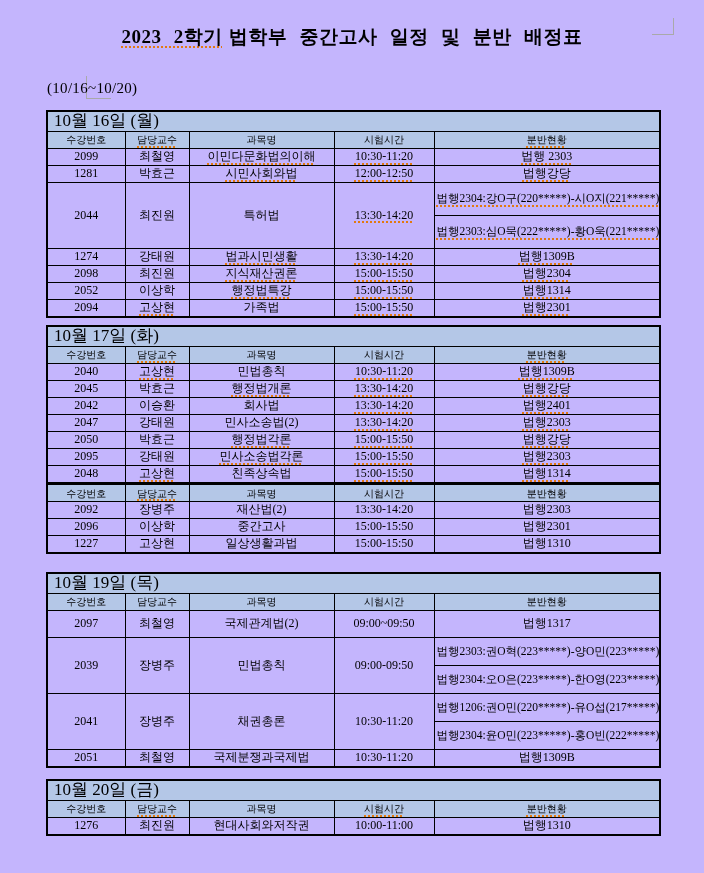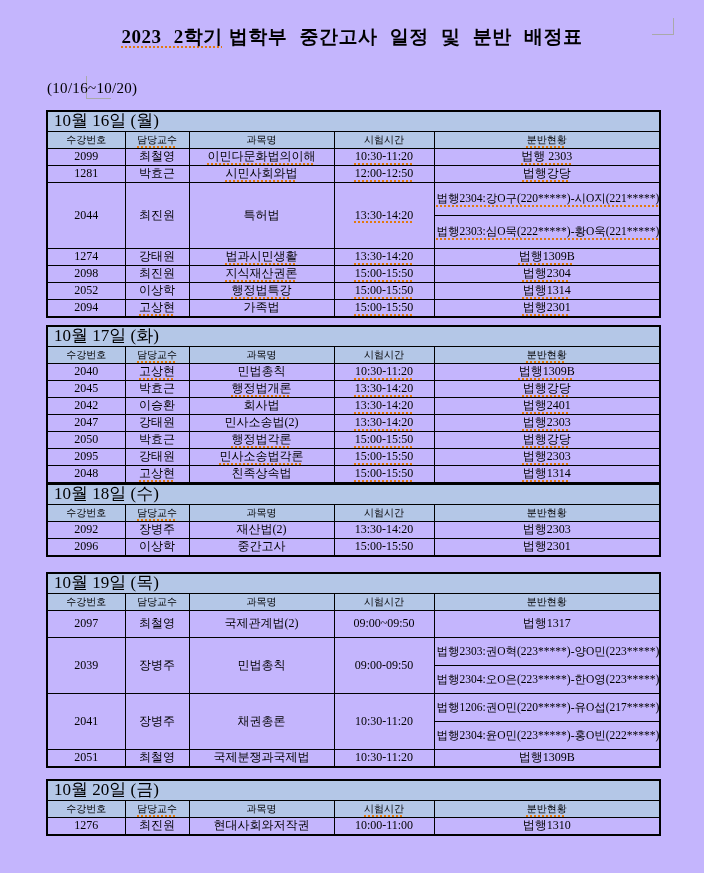--- a/index.html
+++ b/index.html
@@ -228,43 +228,47 @@
       </table>
       <table class="sched pos2">
         <colgroup>
           <col style="width: 78px;">
           <col style="width: 64px;">
           <col style="width: 145px;">
           <col style="width: 100px;">
           <col style="width: 226px;">
         </colgroup>
         <tbody>
-          <tr class="day">
-            <td colspan="5">10월 18일 (수)</td>
-          </tr>
           <tr class="colhead">
             <th>수강번호</th>
             <th class="sq">담당교수</th>
             <th>과목명</th>
             <th>시험시간</th>
             <th>분반현황</th>
           </tr>
           <tr>
             <td>2092</td>
             <td>장병주</td>
             <td>재산법(2)</td>
             <td>13:30-14:20</td>
             <td>법행2303</td>
           </tr>
           <tr>
             <td>2096</td>
             <td>이상학</td>
             <td>중간고사</td>
             <td>15:00-15:50</td>
             <td>법행2301</td>
+          </tr>
+          <tr>
+            <td>1227</td>
+            <td>고상현</td>
+            <td>일상생활과법</td>
+            <td>15:00-15:50</td>
+            <td>법행1310</td>
           </tr>
         </tbody>
       </table>
       <table class="sched pos3">
         <colgroup>
           <col style="width: 78px;">
           <col style="width: 64px;">
           <col style="width: 145px;">
           <col style="width: 100px;">
           <col style="width: 226px;">

